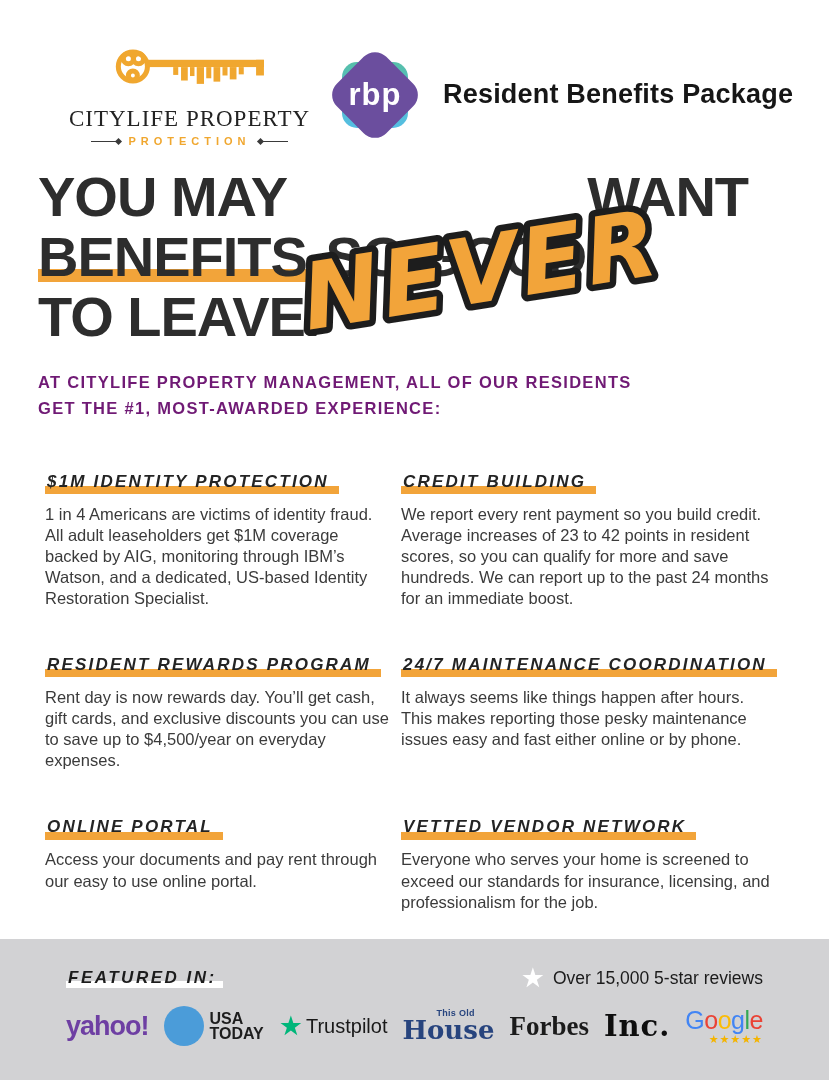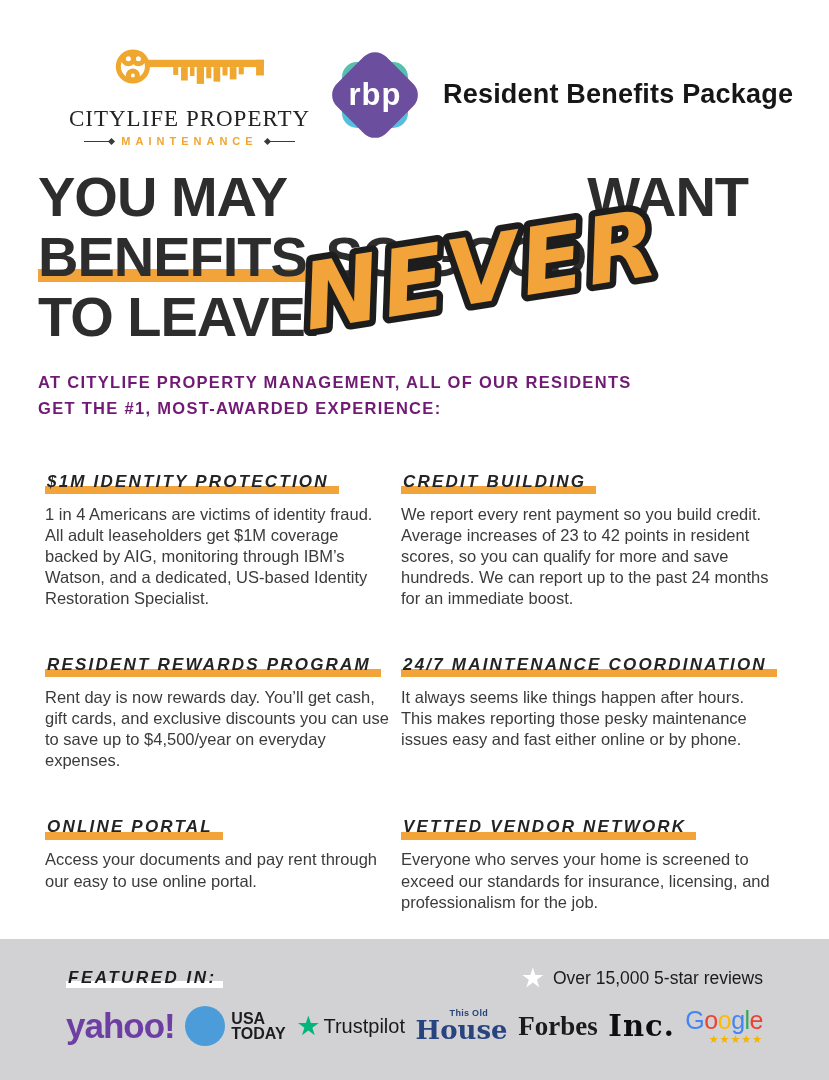--- a/index.html
+++ b/index.html
@@ -54,21 +54,21 @@
   .quote-attrib{display:inline-block;background:var(--accent);color:#fff;font-size:19px;font-weight:bold;font-style:italic;letter-spacing:3px;padding:5px 14px 6px 14px;}
   .more{margin-left:85px;margin-top:12px;font-size:46px;font-weight:bold;font-style:italic;letter-spacing:1px;color:#191919;transform:rotate(-7deg);font-family:"DejaVu Sans",sans-serif;}
 
   
   .footer{position:absolute;left:0;bottom:0;width:829px;height:141px;background:var(--footer-bg);padding:26px 66px 0 66px;}
   .footer-top{display:flex;justify-content:space-between;align-items:center;}
   .featured{font-size:17px;font-weight:bold;font-style:italic;letter-spacing:2.5px;color:#1c1c1c;background:linear-gradient(#fff,#fff) no-repeat 0 92%/100% 7px;padding:0 6px 2px 2px;}
   .reviews{display:flex;align-items:center;gap:8px;font-size:17.5px;color:#1b1b1b;}
   .review-star{color:#fff;font-size:27px;line-height:1;}
   .logo-row{margin-top:14px;display:flex;align-items:center;justify-content:space-between;}
-  .logo-yahoo{color:var(--yahoo-purple);font-size:35px;font-weight:bold;letter-spacing:-1px;}
+  .logo-yahoo{color:var(--yahoo-purple);font-size:27px;font-weight:bold;letter-spacing:-1px;}
   .logo-usatoday{display:flex;align-items:center;gap:6px;}
   .usat-circle{width:40px;height:40px;border-radius:50%;background:var(--usatoday-blue);}
   .usat-text{font-size:16px;font-weight:bold;color:#1d1d1d;line-height:.95;}
   .logo-trustpilot{display:flex;align-items:center;gap:3px;font-size:20px;color:#191919;}
   .tp-star{color:var(--trustpilot-green);font-size:27px;line-height:1;}
   .logo-toh{position:relative;color:var(--toh-navy);font-family:"DejaVu Serif","Liberation Serif",serif;font-weight:bold;font-size:26px;line-height:1;padding-top:7px;}
   .toh-top{position:absolute;top:-1px;left:34px;font-size:9px;font-family:"Liberation Sans",sans-serif;letter-spacing:.3px;}
   .logo-forbes{font-family:"Liberation Serif","DejaVu Serif",serif;font-weight:bold;font-size:27px;color:#1b1b1b;}
   .logo-inc{font-family:"DejaVu Serif","Liberation Serif",serif;font-weight:bold;font-size:29px;color:#0e0e0e;letter-spacing:1px;}
   .logo-google{display:flex;flex-direction:column;align-items:flex-end;line-height:1;}
@@ -103,21 +103,21 @@
             <rect x="208" y="43" width="9" height="15"></rect>
             <rect x="221" y="43" width="12" height="22"></rect>
             <rect x="237" y="43" width="9" height="13"></rect>
             <rect x="268" y="30" width="14" height="28"></rect>
           </g>
         </svg>
       </span>
       <span class="citylife-name">CITYLIFE PROPERTY</span>
       <span class="mgmt-row">
         <span class="orn orn-l"></span>
-        <span class="mgmt-text">MAINTENANCE</span>
+        <span class="mgmt-text">PROTECTION</span>
         <span class="orn orn-r"></span>
       </span>
     </div>
     <div class="rbp-badge">
       <div class="rbp-back"></div>
       <div class="rbp-front"></div>
       <div class="rbp-text">rbp</div>
     </div>
     <div class="package-title">Resident Benefits Package</div>
   </div>

